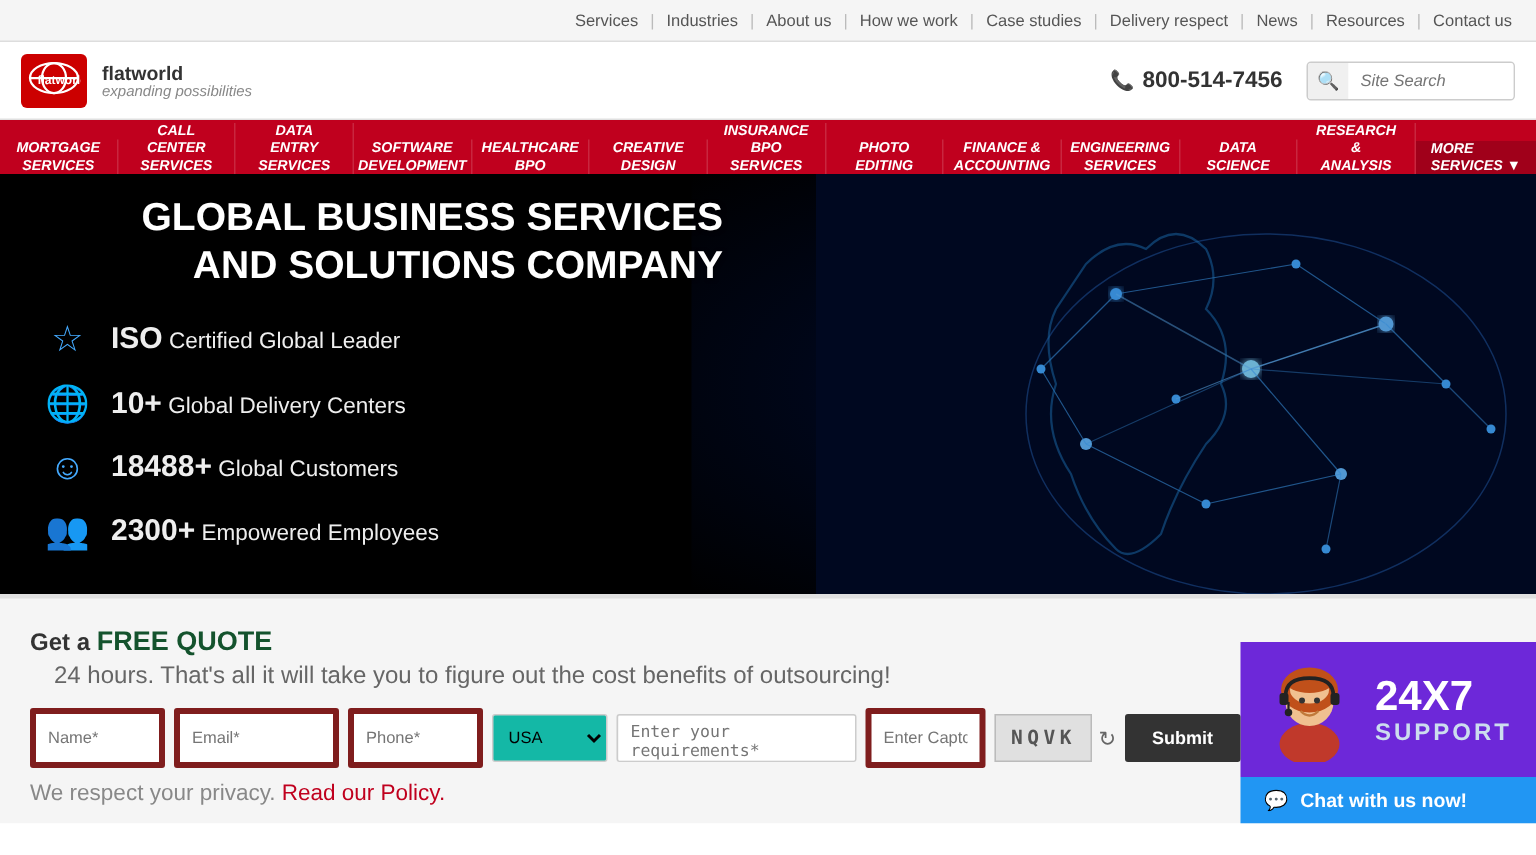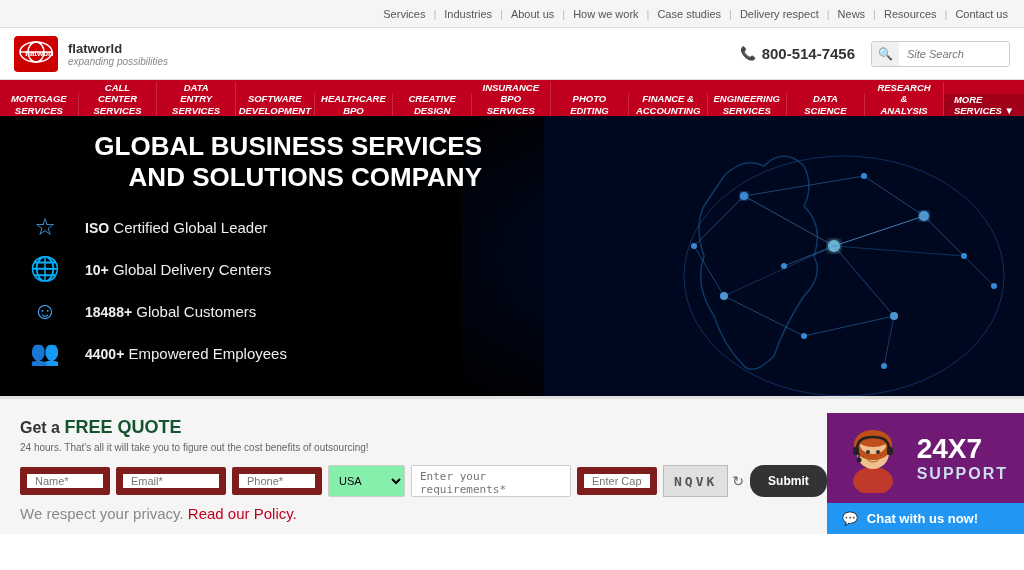--- a/index.html
+++ b/index.html
@@ -199,22 +199,21 @@
       font-size: 15px;
     }
     .hero-stat-icon {
       font-size: 24px;
       color: #4af;
       flex-shrink: 0;
       width: 30px;
       text-align: center;
     }
     .hero-stat-text strong {
-      font-size: 14px;
-      margin-left: 11px;
+      font-size: 20px;
     }
     .hero-stat-text {
       color: #eee;
       font-size: 15px;
     }
 
     
     .quote-section {
       background: #f5f5f5;
       border-top: 3px solid #e0e0e0;
@@ -224,45 +223,46 @@
       font-size: 16px;
       font-weight: bold;
       color: #333;
       margin-bottom: 4px;
     }
     .quote-title span {
       color: #14532d;
       font-size: 18px;
     }
     .quote-subtitle {
-      font-size: 10px;
+      font-size: 16px;
       color: #666;
       margin-bottom: 12px;
+      margin-left: 16px;
     }
     .quote-form {
       display: flex;
       align-items: center;
       gap: 6px;
       flex-wrap: wrap;
     }
     .quote-form input[type="text"] {
-      height: 28px;
-      border: 7px solid #7f1d1d;
+      height: 40px;
+      border: 4px solid #7f1d1d;
       padding: 0 8px;
       font-size: 11px;
       border-radius: 2px;
       outline: none;
     }
     .quote-form select {
       height: 32px;
       border: 1px solid #ccc;
       padding: 0 6px;
       font-size: 11px;
       border-radius: 2px;
-      background: #86efac;
+      background: #14b8a6;
       outline: none;
     }
     .quote-form textarea {
       height: 32px;
       border: 1px solid #ccc;
       padding: 4px 8px;
       font-size: 11px;
       border-radius: 2px;
       resize: none;
       outline: none;
@@ -302,21 +302,21 @@
     }
     .submit-btn {
       height: 32px;
       background: #333;
       color: #fff;
       border: none;
       padding: 0 18px;
       font-size: 12px;
       font-weight: bold;
       cursor: pointer;
-      border-radius: 14px;
+      border-radius: 2px;
     }
 
     .privacy-text {
       font-size: 15px;
       color: #888;
       margin-top: 8px;
     }
     .privacy-text a {
       color: #c0001e;
       text-decoration: none;
@@ -463,21 +463,21 @@
     <div class="hero-stat">
       <span class="hero-stat-icon">🌐</span>
       <span class="hero-stat-text"><strong>10+</strong> Global Delivery Centers</span>
     </div>
     <div class="hero-stat">
       <span class="hero-stat-icon">☺</span>
       <span class="hero-stat-text"><strong>18488+</strong> Global Customers</span>
     </div>
     <div class="hero-stat">
       <span class="hero-stat-icon">👥</span>
-      <span class="hero-stat-text"><strong>4400+</strong> Empowered Employees</span>
+      <span class="hero-stat-text"><strong>2300+</strong> Empowered Employees</span>
     </div>
   </div>
 </div>
 
 <div class="quote-wrapper">
   <div class="quote-section">
     <div class="quote-title">
       Get a <span>FREE QUOTE</span>
     </div>
     <div class="quote-subtitle">24 hours. That's all it will take you to figure out the cost benefits of outsourcing!</div>
@@ -500,21 +500,21 @@
       </div>
       <button class="submit-btn">Submit</button>
     </div>
     <div class="privacy-text">
       <span>We respect your privacy. </span>
       <a href="#">Read our Policy.</a>
     </div>
   </div>
 
   <div style="position:absolute; right:0; bottom:0; display:flex; flex-direction:column; align-items:flex-end;">
-    <div style="display:flex; align-items:center; background:#701a75; padding:10px 16px; gap:14px;">
+    <div style="display:flex; align-items:center; background:#6d28d9; padding:10px 16px; gap:14px;">
 
       <div style="width:60px; height:70px; position:relative; overflow:hidden;">
         <svg width="60" height="70" viewBox="0 0 60 70">
 
           <ellipse cx="30" cy="58" rx="20" ry="14" fill="#c0392b"></ellipse>
 
           <circle cx="30" cy="30" r="16" fill="#f0c090"></circle>
 
           <ellipse cx="30" cy="16" rx="16" ry="8" fill="#c0501a"></ellipse>
           <ellipse cx="30" cy="22" rx="16" ry="12" fill="none" stroke="#c0501a" stroke-width="6"></ellipse>

